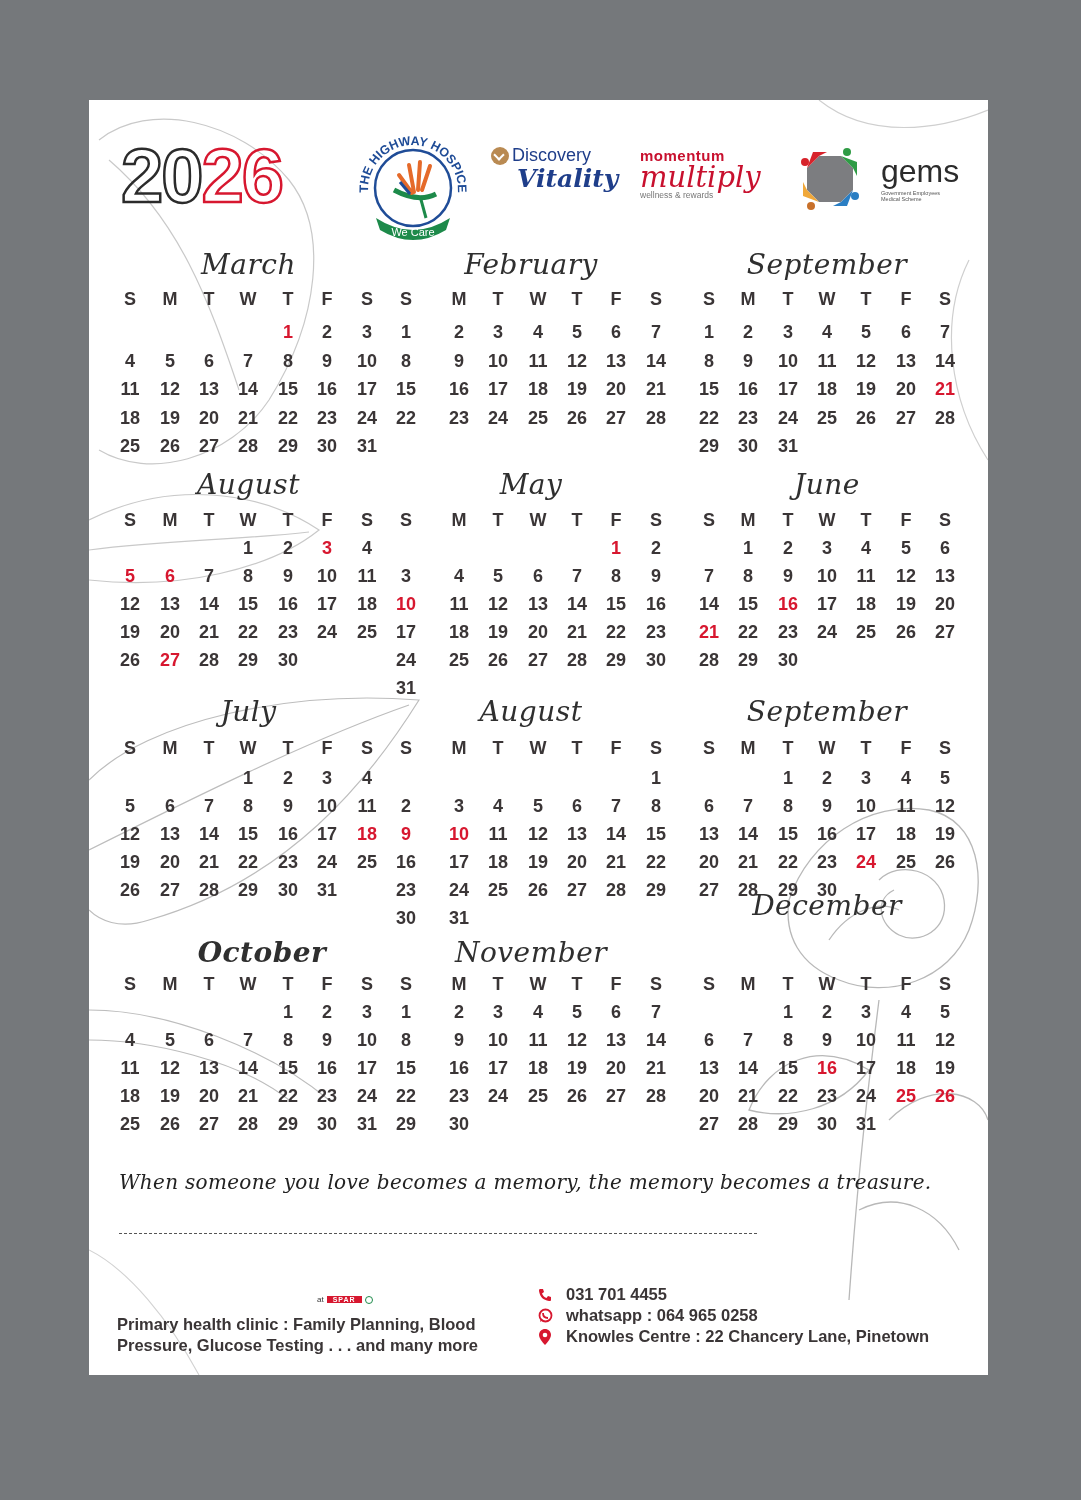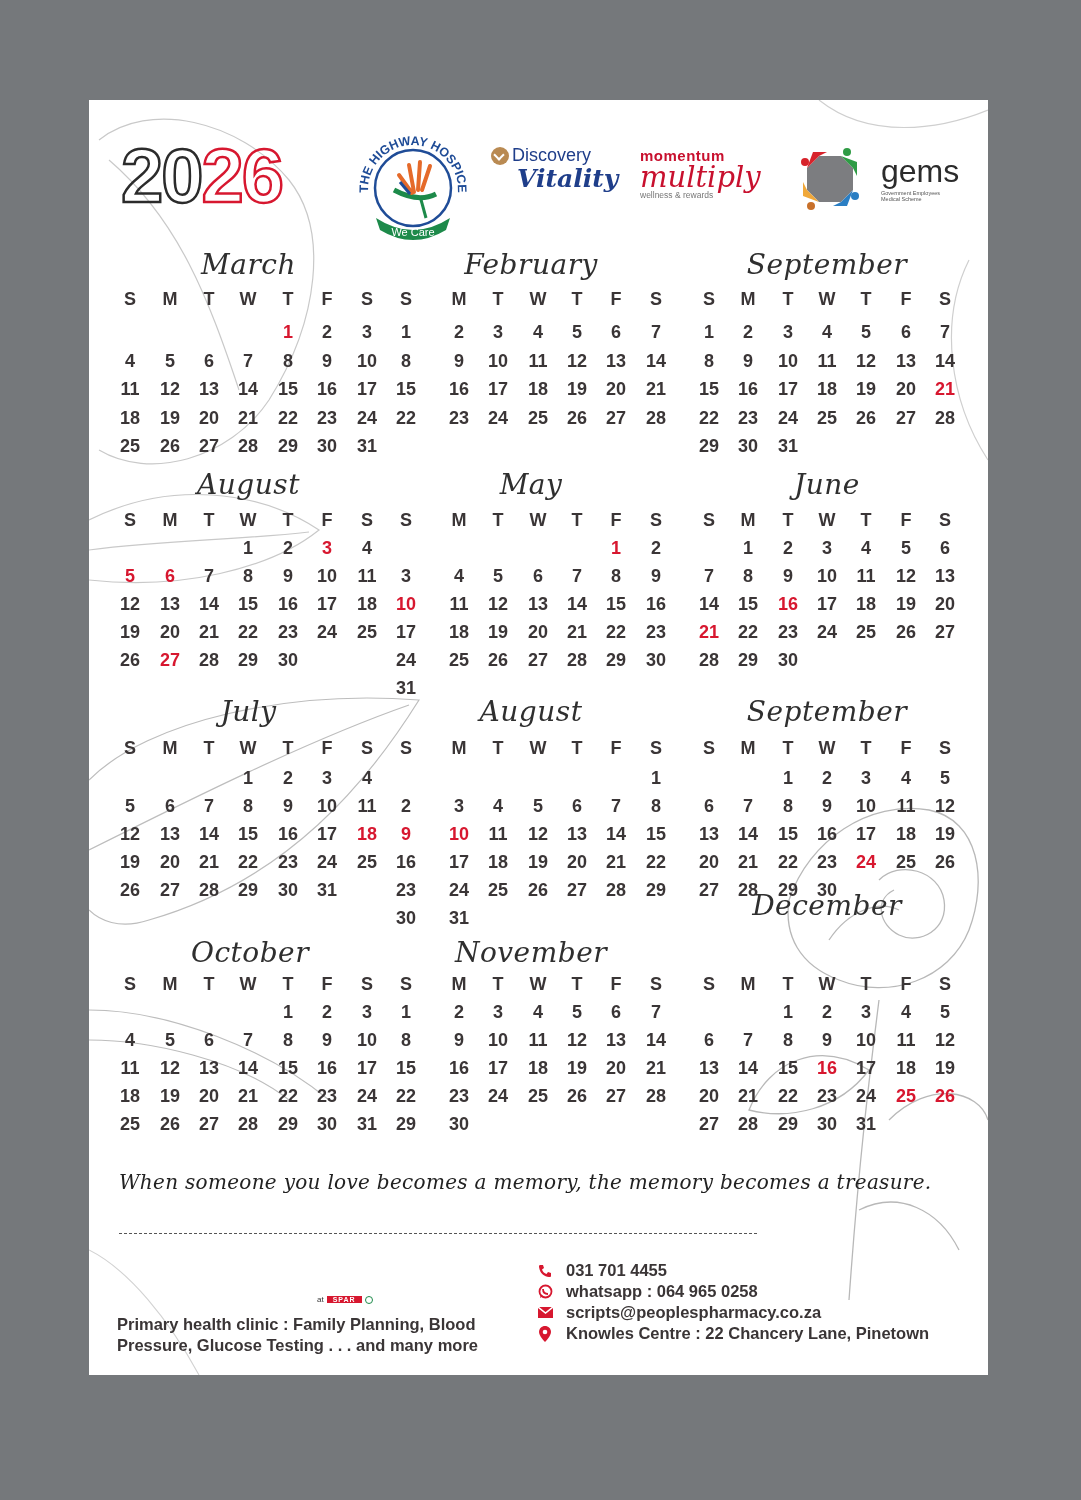--- a/index.html
+++ b/index.html
@@ -16,21 +16,21 @@
   .quote{position:absolute;left:30px;top:1070px;font-family:"DejaVu Serif",serif;font-style:italic;font-size:20px;color:#222;letter-spacing:0.3px;white-space:nowrap;}
   .dash{position:absolute;left:30px;top:1133px;width:638px;border-top:1.5px dashed #555;}
   .ph-logo{position:absolute;left:120px;top:1160px;display:flex;align-items:center;}
   .ph-circle{width:40px;height:40px;border-radius:50%;background:#d7172f;position:relative;}
   .ph-circle:before{content:"";position:absolute;left:16px;top:8px;width:8px;height:24px;background:#fff;border-radius:2px;}
   .ph-circle:after{content:"";position:absolute;left:8px;top:16px;width:24px;height:8px;background:#fff;border-radius:2px;}
   .ph-word{font-size:34px;color:#3a3536;margin-left:8px;letter-spacing:-0.5px;line-height:1;}
   .ph-sub{position:absolute;left:228px;top:1195px;font-size:8px;color:#333;display:flex;align-items:center;gap:3px;}
   .spar{background:#d7172f;color:#fff;font-weight:bold;font-size:7px;padding:0 6px;letter-spacing:1px;}
   .clinic{position:absolute;left:28px;top:1214px;font-weight:bold;font-size:16.5px;color:#3a3536;line-height:21px;}
-  .contacts{position:absolute;left:448px;top:1160px;}
+  .contacts{position:absolute;left:448px;top:1184px;}
   .contact{display:flex;align-items:center;height:21px;font-weight:bold;font-size:16.5px;color:#3a3536;}
   .contact .ic{width:16px;height:16px;margin-right:13px;display:flex;align-items:center;justify-content:center;}
 </style>
 </head>
 <body>
 
 <div class="paper">
 
   <svg class="sketch" style="left:0;top:0" width="360" height="560" viewBox="0 0 360 560">
     <g fill="none" stroke="#c9c9c9" stroke-width="1.2">
@@ -461,21 +461,21 @@
       <div class="cell" style="left: 659px; top: 751px;">21</div>
       <div class="cell" style="left: 699px; top: 751px;">22</div>
       <div class="cell" style="left: 738px; top: 751px;">23</div>
       <div class="cell hol" style="left: 777px; top: 751px;">24</div>
       <div class="cell" style="left: 817px; top: 751px;">25</div>
       <div class="cell" style="left: 856px; top: 751px;">26</div>
       <div class="cell" style="left: 620px; top: 779px;">27</div>
       <div class="cell" style="left: 659px; top: 779px;">28</div>
       <div class="cell" style="left: 699px; top: 779px;">29</div>
       <div class="cell" style="left: 738px; top: 779px;">30</div>
-      <div class="month-title" style="left: 161px; top: 836px;">October</div>
+      <div class="month-title" style="left: 173px; top: 836px; font-weight: bold;">October</div>
       <div class="cell hdr" style="left: 41px; top: 873px;">S</div>
       <div class="cell hdr" style="left: 81px; top: 873px;">M</div>
       <div class="cell hdr" style="left: 120px; top: 873px;">T</div>
       <div class="cell hdr" style="left: 159px; top: 873px;">W</div>
       <div class="cell hdr" style="left: 199px; top: 873px;">T</div>
       <div class="cell hdr" style="left: 238px; top: 873px;">F</div>
       <div class="cell hdr" style="left: 278px; top: 873px;">S</div>
       <div class="cell" style="left: 199px; top: 901px;">1</div>
       <div class="cell" style="left: 238px; top: 901px;">2</div>
       <div class="cell" style="left: 278px; top: 901px;">3</div>
@@ -614,29 +614,20 @@
         <svg width="15" height="15" viewBox="0 0 15 15">
             <circle cx="7.5" cy="7.5" r="6" fill="none" stroke="#d7172f" stroke-width="1.8"></circle>
             <path d="M2 14 L3 10.5 L5 12 Z" fill="#d7172f"></path>
             <path d="M5 5 C5 8 7 10 10 10" stroke="#d7172f" stroke-width="1.8" fill="none"></path>
           </svg>
       </span>
       <span>whatsapp : 064 965 0258</span>
     </div>
     <div class="contact">
       <span class="ic">
-        <svg width="15" height="11" viewBox="0 0 15 11">
-            <rect x="0" y="0" width="15" height="11" fill="#d7172f"></rect>
-            <path d="M0 0 L7.5 6 L15 0" stroke="#fff" stroke-width="1.5" fill="none"></path>
-          </svg>
-      </span>
-      <span>scripts@peoplespharmacy.co.za</span>
-    </div>
-    <div class="contact">
-      <span class="ic">
         <svg width="12" height="16" viewBox="0 0 12 16">
             <path d="M6 0 C2.7 0 0 2.6 0 6 C0 10 6 16 6 16 C6 16 12 10 12 6 C12 2.6 9.3 0 6 0 Z" fill="#d7172f"></path>
             <circle cx="6" cy="6" r="2.3" fill="#fff"></circle>
           </svg>
       </span>
       <span>Knowles Centre : 22 Chancery Lane, Pinetown</span>
     </div>
   </div>
 </div>
 

